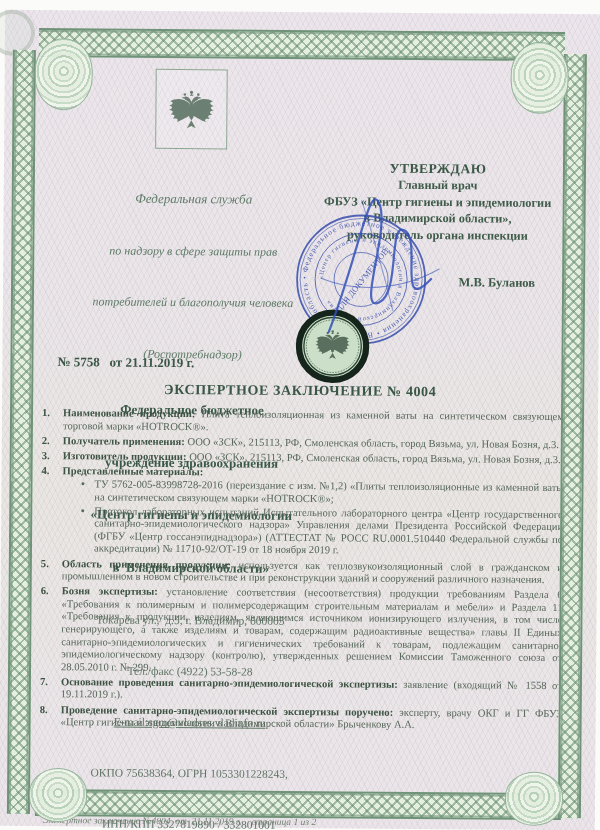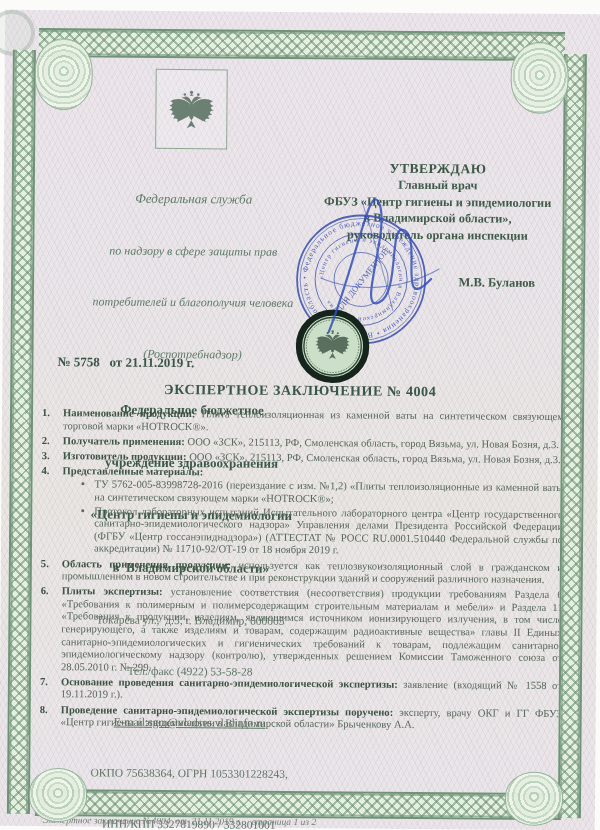--- a/index.html
+++ b/index.html
@@ -209,21 +209,21 @@
     </div>
 
     <div class="item">
       <span class="num">5.</span>
       <b class="lbl">Область применения продукции:</b>
       <span class="txt">используется как теплозвукоизоляционный слой в гражданском и промышленном в новом строительстве и при реконструкции зданий и сооружений различного назначения.</span>
     </div>
 
     <div class="item">
       <span class="num">6.</span>
-      <b class="lbl">Плиты экспертизы:</b>
+      <b class="lbl">Бозня экспертизы:</b>
       <span class="txt">установление соответствия (несоответствия) продукции требованиям Раздела 6 «Требования к полимерным и полимерсодержащим строительным материалам и мебели» и Раздела 11 «Требования к продукции, изделиям, являющимся источником ионизирующего излучения, в том числе генерирующего, а также изделиям и товарам, содержащим радиоактивные вещества» главы II Единых санитарно-эпидемиологических и гигиенических требований к товарам, подлежащим санитарно-эпидемиологическому надзору (контролю), утвержденных решением Комиссии Таможенного союза от 28.05.2010 г. № 299.</span>
     </div>
 
     <div class="item">
       <span class="num">7.</span>
       <b class="lbl">Основание проведения санитарно-эпидемиологической экспертизы:</b>
       <span class="txt">заявление (входящий № 1558 от 19.11.2019 г.).</span>
     </div>
 
     <div class="item">

